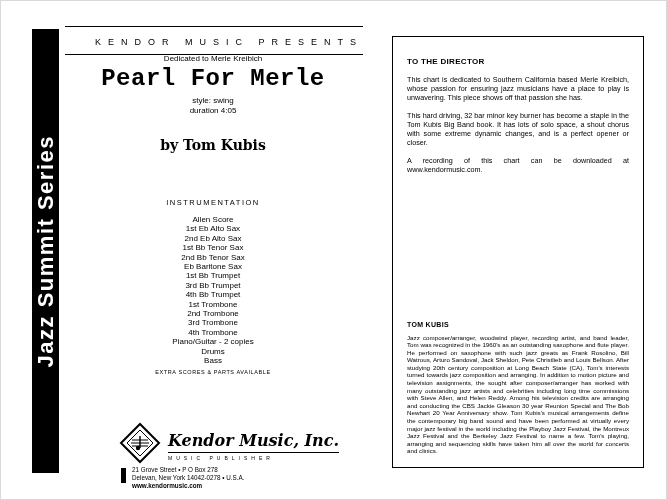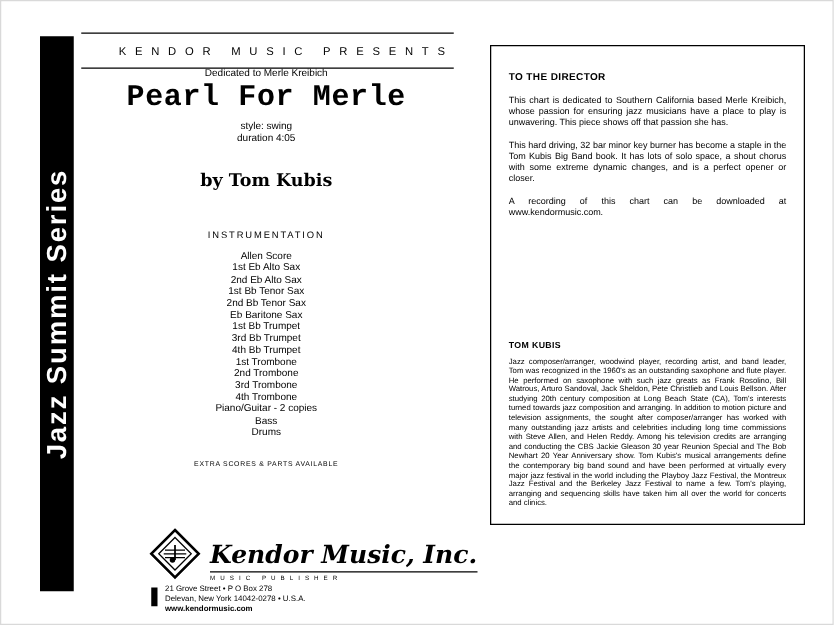--- a/index.html
+++ b/index.html
@@ -29,39 +29,39 @@
   
   .title-block { position:absolute; left:62px; top:53px; width:300px; text-align:center; }
   .dedication { font-size:8px; margin-bottom:2px; }
   .page-title { font-family:Liberation Mono, monospace; font-weight:bold; font-size:24px; letter-spacing:0.5px; }
   .style-line, .duration-line { font-size:8px; line-height:10px;text-align:center; }
   .style-line { margin-top:4px; }
   .composer { position:absolute; left:62px; top:136px; width:300px; text-align:center;
     font-family:"DejaVu Serif", serif; font-weight:bold; font-size:14px; }
   
   .instrumentation { position:absolute; left:62px; top:182px; width:300px; text-align:center; }
-  .instr-heading { font-size:7.5px; letter-spacing:1.5px; margin-bottom:8px; }
+  .instr-heading { font-size:7.5px; letter-spacing:1.5px; margin-bottom:8px;margin-top:15px; }
   .instr-item { font-size:8px; line-height:9.4px; }
   .extra-note { position:absolute; left:62px; top:368px; width:300px; text-align:center;
     font-size:5.5px; letter-spacing:0.6px; }
   
   .publisher { position:absolute; left:118px; top:421px; width:250px; }
   .pub-row { display:flex; align-items:flex-start; }
   .diamond-logo { width:42px; height:42px; flex:0 0 42px; }
   .pub-name-col { margin-left:7px; padding-top:9px; }
-  .pub-name { font-family:"DejaVu Serif", serif; font-style:italic; font-weight:bold; font-size:20px; white-space:nowrap; }
+  .pub-name { font-family:"DejaVu Serif", serif; font-style:italic; font-weight:bold; font-size:16px; white-space:nowrap; }
   .pub-tagline { border-top:1px solid #000; margin-top:2px; padding-top:2px;
     font-size:5px; letter-spacing:4px; white-space:nowrap; }
   .address-row { display:flex; margin-top:2px; }
   .address-marker { width:5px; height:15px; background:#000; margin:2px 6px 0 2px; flex:0 0 5px; }
   .address-lines { font-size:6.3px; line-height:8px; }
   .website { font-weight:bold; }
   
   .director-panel {
-    position:absolute; left:391px; top:35px; width:252px; height:384px;
+    position:absolute; left:391px; top:35px; width:252px; height:432px;
     border:1.5px solid #000; padding:20px 14px 12px 14px;
     display:flex; flex-direction:column;
   }
   .panel-heading { font-size:8px; font-weight:bold; margin-bottom:9px; letter-spacing:0.3px; }
   .panel-para { font-size:7.2px; line-height:9px; text-align:justify; margin-bottom:9px; }
   .panel-spacer { flex:1; }
   .bio-heading { font-size:7px; font-weight:bold; margin-bottom:6px; letter-spacing:0.3px; }
   .bio-text { font-size:6.2px; line-height:7.6px; text-align:justify; }
 </style>
 </head>
@@ -94,22 +94,22 @@
     <div class="instr-item">2nd Bb Tenor Sax</div>
     <div class="instr-item">Eb Baritone Sax</div>
     <div class="instr-item">1st Bb Trumpet</div>
     <div class="instr-item">3rd Bb Trumpet</div>
     <div class="instr-item">4th Bb Trumpet</div>
     <div class="instr-item">1st Trombone</div>
     <div class="instr-item">2nd Trombone</div>
     <div class="instr-item">3rd Trombone</div>
     <div class="instr-item">4th Trombone</div>
     <div class="instr-item">Piano/Guitar - 2 copies</div>
+    <div class="instr-item">Drums</div>
     <div class="instr-item">Bass</div>
-    <div class="instr-item">Drums</div>
   </div>
   <div class="extra-note">EXTRA SCORES &amp; PARTS AVAILABLE</div>
 
   <div class="publisher">
     <div class="pub-row">
       <svg class="diamond-logo" viewBox="0 0 42 42">
         <polygon points="21,2 40,21 21,40 2,21" fill="none" stroke="#000" stroke-width="2"></polygon>
         <polygon points="21,8 34,21 21,34 8,21" fill="none" stroke="#000" stroke-width="1"></polygon>
         <line x1="13" y1="18" x2="29" y2="18" stroke="#000" stroke-width="1"></line>
         <line x1="12" y1="21" x2="30" y2="21" stroke="#000" stroke-width="1"></line>

